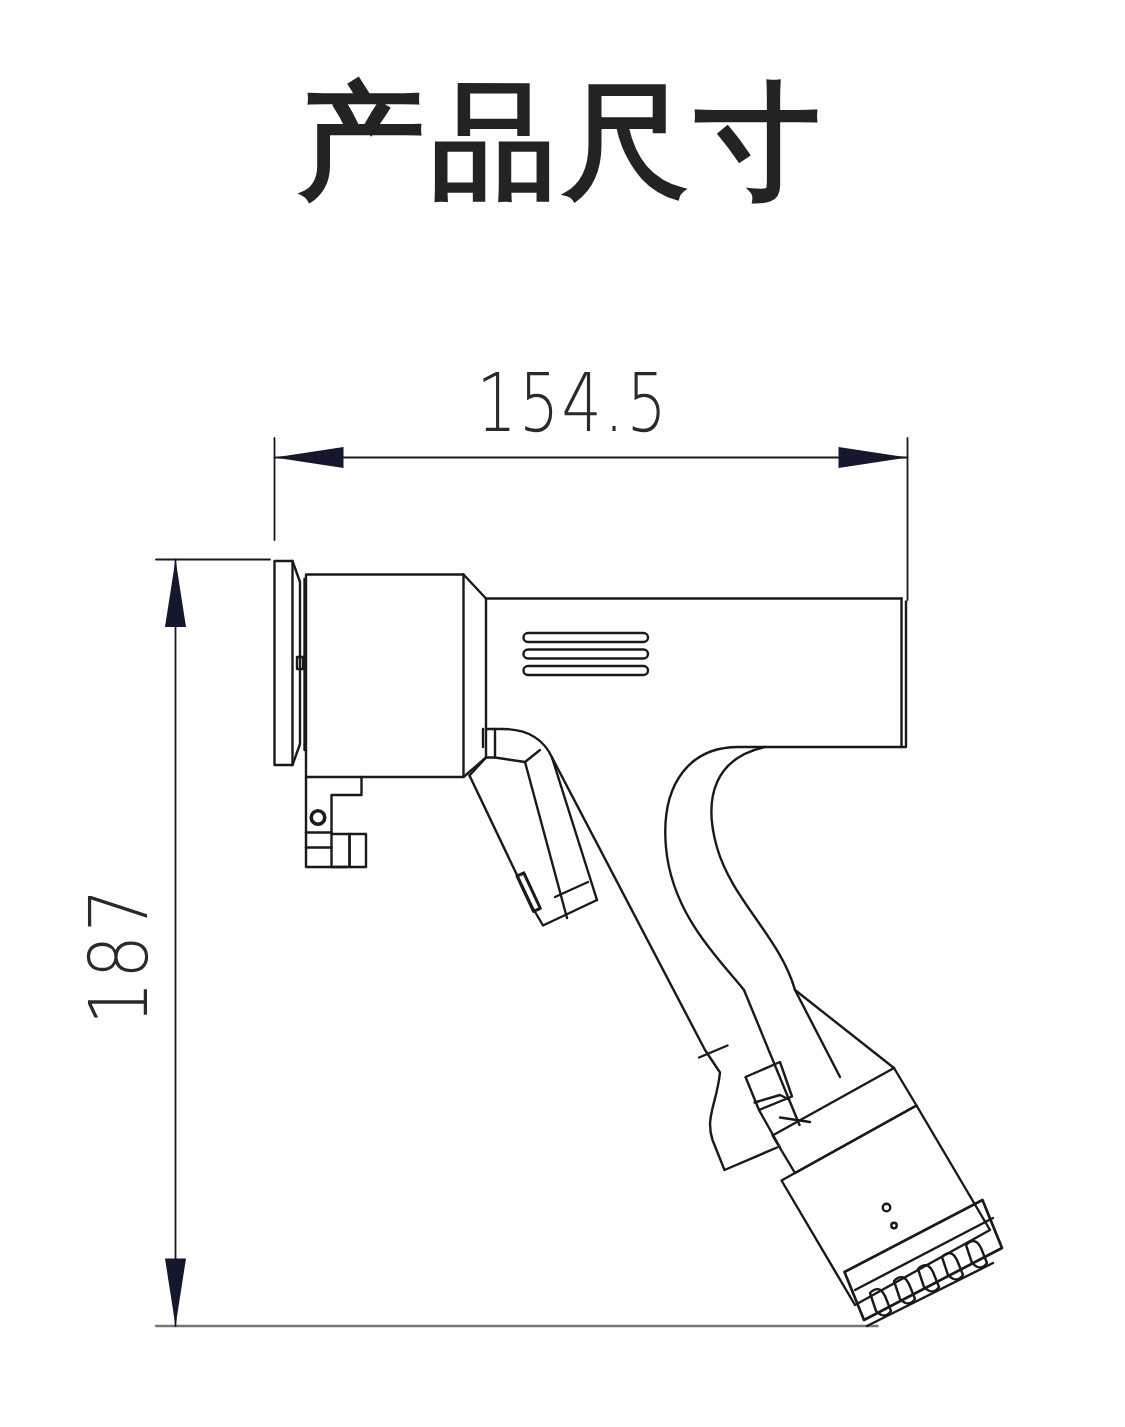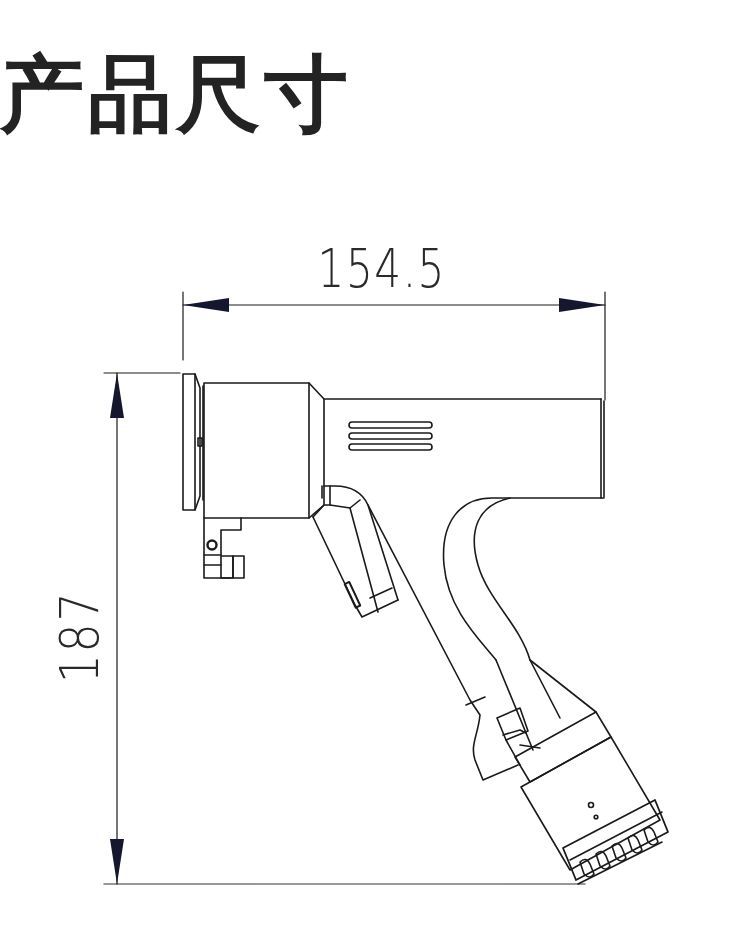--- a/index.html
+++ b/index.html
@@ -1,18 +1,18 @@
 <!DOCTYPE html>
 <html><head>
   <meta charset="utf-8">
   <style>
     html, body { margin: 0; padding: 0; background: #ffffff; }
     body { width: 750px; height: 951px; position: relative; overflow: hidden; font-family: "DejaVu Sans", sans-serif; }
     .title {
-      position: absolute; left: 0; top: 44px; width: 750px; text-align: left;
+      position: absolute; left: 0; top: 44px; width: 750px; text-align: center;
       font-family: "DejaVu Sans", sans-serif; font-weight: bold; font-size: 84px;
       color: #232323; letter-spacing: 4px; line-height: 100px;
     }
     svg.drawing { position: absolute; left: 0; top: 0; }
     .dim-text {
       position: absolute; font-family: "DejaVu Sans", sans-serif; font-weight: 200;
       color: #2a2a2a; font-size: 54px; line-height: 54px; letter-spacing: 2px;
       transform-origin: center center;
     }
     .dim-width { left: 300px; top: 242px; width: 160px; text-align: center; transform: scaleX(0.78); }

